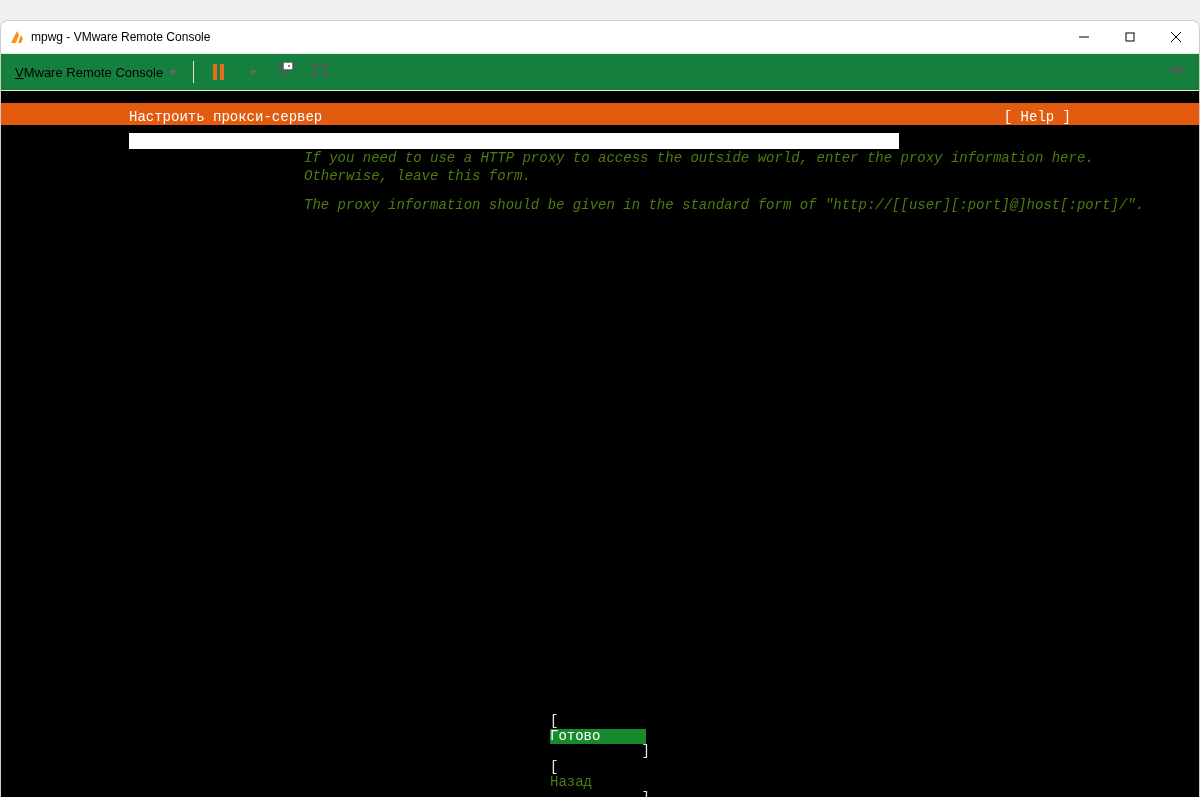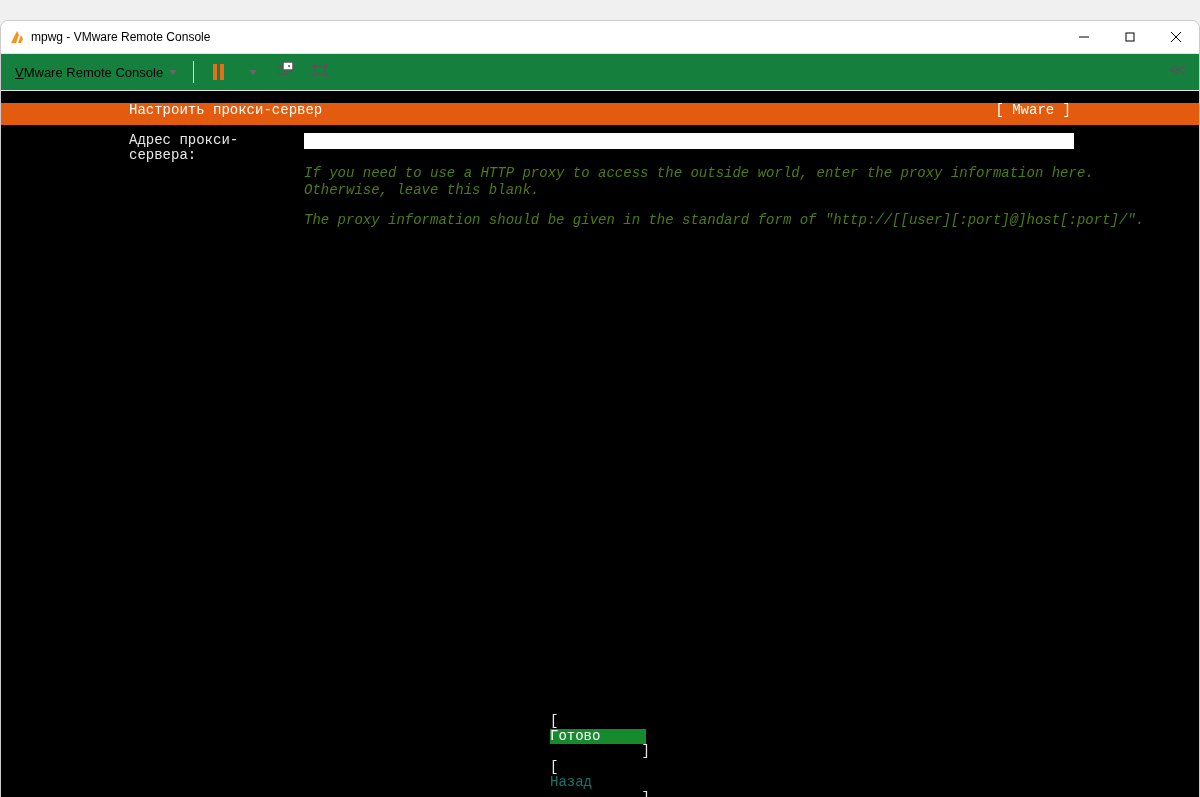--- a/index.html
+++ b/index.html
@@ -16,37 +16,37 @@
   .menu-btn .ul { text-decoration: underline; }
   .vsep { width: 1px; height: 22px; background: #ddd; margin: 0 4px; }
   .tool-icon { width: 28px; height: 28px; display: flex; align-items: center; justify-content: center; border-radius: 3px; }
   .pause-bars { display: flex; gap: 3px; }
   .pause-bars span { width: 4px; height: 16px; background: #e96b1c; }
   .chev { width:0; height:0; border-left:4px solid transparent; border-right:4px solid transparent; border-top:5px solid #666; margin-left:2px;}
   .toolbar-spacer { flex:1; }
   .drawer-icon svg { width:18px; height:14px; }
   .black-band { height: 12px; background: #000; }
   .console { flex: 1; background: #000; font-family: "Consolas","Courier New",monospace; font-size: 14px; line-height: 1.1; color: #bdbdbd; position: relative; overflow:hidden;}
-  .orange-bar { background: #e35b0e; color: #fff; height: 22px; display: flex; align-items: flex-start; padding: 0 128px; font-family: "Consolas","Courier New",monospace; font-size: 14px; }
+  .orange-bar { background: #e35b0e; color: #fff; height: 22px; display: flex; align-items: flex-end; padding: 0 128px; font-family: "Consolas","Courier New",monospace; font-size: 14px; }
   .orange-bar .bar-title { flex: 0 0 auto; }
   .orange-bar .bar-spacer { flex: 1; }
   .orange-bar .help { }
   .body-text { padding: 8px 128px 0 128px; color: #e6e6e6; white-space: pre; }
   .form-row { display: flex; padding: 8px 0 0 128px; align-items: flex-start; }
   .form-label { color: #e6e6e6; width: 175px; flex: 0 0 175px; }
   .form-field { flex: 0 0 auto; }
   .proxy-input { width: 770px; height: 16px; background: #fff; border: none; font-family: inherit; font-size: 14px; padding: 0 2px; }
   .hint { color: #4d7c0f; padding: 2px 0 0 303px; white-space: pre; font-size:14px;font-style:italic; }
   .buttons { position: absolute; bottom: 8px; left: 0; right: 0; display: flex; flex-direction: column; align-items: center; gap: 0; }
   .tui-btn { width: 104px; font-family: inherit; font-size: 14px; text-align: left; padding: 0 2px; }
   .tui-btn .lbr, .tui-btn .rbr { color: #e6e6e6; }
   .tui-btn .label { display:inline-block; width: 96px; }
   .tui-btn.selected .label { background: #178a2e; color: #fff; }
   .tui-btn .rbr { float:right; }
-  .tui-btn:not(.selected) .label { color: #0f766e; }
+  .tui-btn:not(.selected) .label { color: #4d7c0f; }
   .window-footer { height:2px; background:#fff; border-radius:0 0 8px 8px;}
 </style>
 </head>
 <body>
 
 <div class="window">
 
   <div class="titlebar">
     <span class="icon">
       <svg viewBox="0 0 16 16">
@@ -116,33 +116,32 @@
       </span>
     </div>
   </div>
 
   <div class="black-band"></div>
 
   <div class="console">
     <div class="orange-bar">
       <span class="bar-title">Настроить прокси-сервер</span>
       <span class="bar-spacer"></span>
-      <span class="help">[ Mware ]</span>
+      <span class="help">[ Help ]</span>
     </div>
 
 
     <div class="form-row">
-      <div class="form-label">Адрес прокси-сервера:</div>
       <div class="form-field">
         <input class="proxy-input" type="text" value="" style="">
       </div>
     </div>
 
     <div class="hint">If you need to use a HTTP proxy to access the outside world, enter the proxy information here.</div>
-    <div class="hint">Otherwise, leave this blank.</div>
+    <div class="hint">Otherwise, leave this form.</div>
     <div class="hint" style="padding-top:14px;">The proxy information should be given in the standard form of "http://[[user][:port]@]host[:port]/".</div>
 
     <div class="buttons">
       <div class="tui-btn selected">
         <span class="lbr">[ </span><span class="label">Готово</span><span class="rbr"> ]</span>
       </div>
       <div class="tui-btn">
         <span class="lbr">[ </span><span class="label">Назад</span><span class="rbr"> ]</span>
       </div>
     </div>

